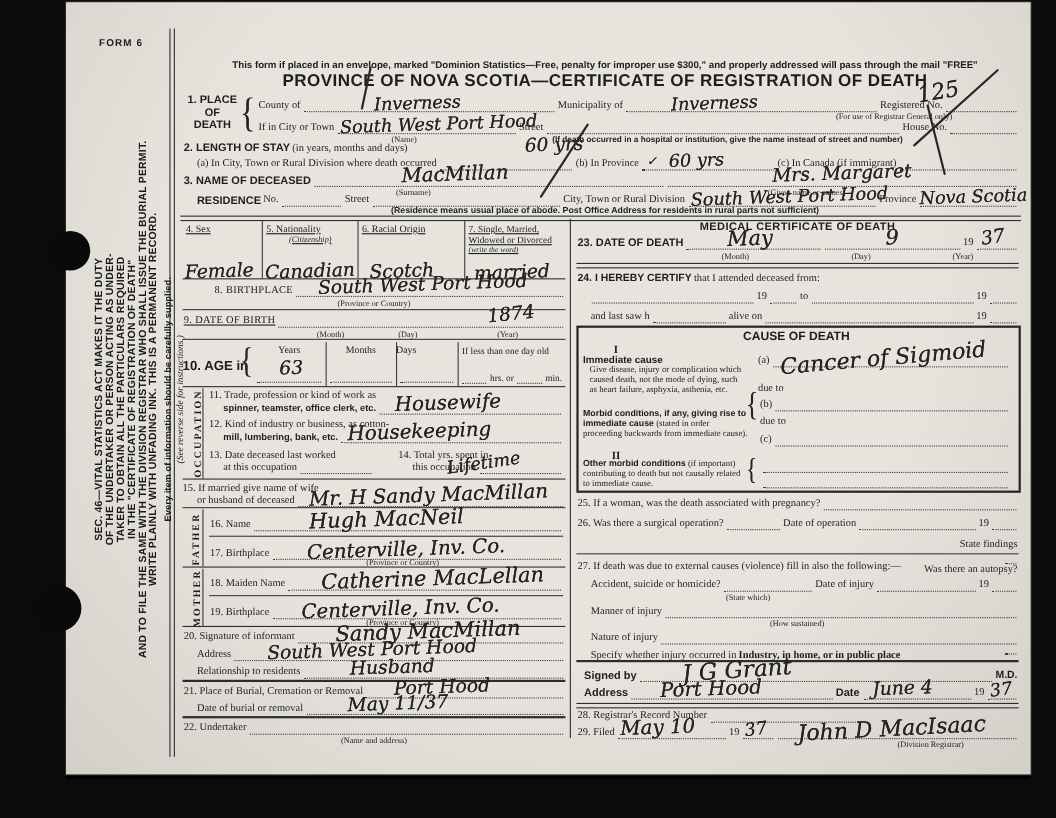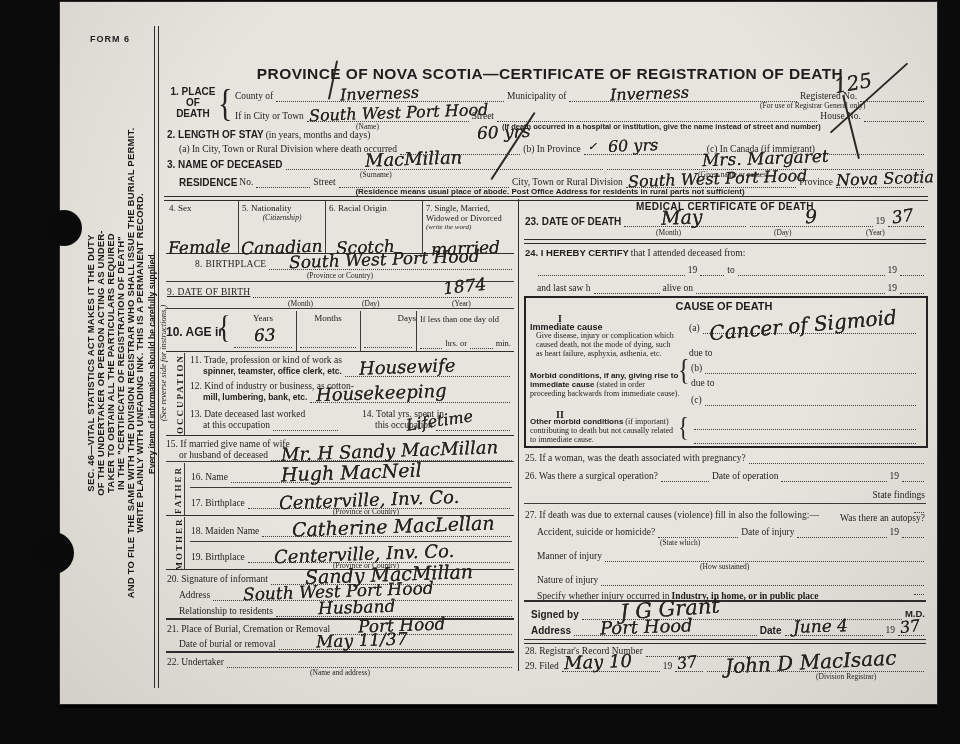--- a/index.html
+++ b/index.html
@@ -29,21 +29,21 @@
   .brace{position:absolute;font-size:30px;font-weight:normal;color:#222;
          transform:scaleY(1.25);font-family:"Liberation Serif",serif;z-index:2;}
   .stroke{position:absolute;background:#2a2823;z-index:6;border-radius:2px;}
   .sidebar{position:absolute;left:-255px;top:322px;width:640px;height:78px;
            transform:rotate(-90deg);text-align:center;z-index:3;}
   .sidebar .l{font-family:"Liberation Sans",sans-serif;font-weight:bold;font-size:9.5px;
               line-height:1.04;color:#181818;letter-spacing:.2px;}
   .sidebar .l2{font-family:"Liberation Sans",sans-serif;font-weight:bold;font-size:8.5px;margin-top:2px;}
   .sidebar .l3{font-style:italic;font-size:8.5px;margin-top:1px;}
   .cells{position:absolute;display:flex;border-bottom:1.5px solid #2e2e2e;}
-  .cell{position:relative;border-right:1px solid #3a3a3a;font-size:9px;padding:2px 3px 14px 3px;}
+  .cell{position:relative;border-right:1px solid #3a3a3a;font-size:9px;padding:2px 3px 14px 3px;text-decoration:underline;}
   .cell:last-child{border-right:none;}
   .codbox{position:absolute;border:2px solid #232323;}
   .small{font-size:8px;line-height:1.12;white-space:normal;}
   .rn{font-weight:bold;font-size:10px;text-align:center;}
   .pre{white-space:pre-line;}
 </style>
 </head>
 <body>
 
 <div class="paper">
@@ -57,20 +57,21 @@
     <div class="l">WRITE PLAINLY WITH UNFADING INK.  THIS IS A PERMANENT RECORD.</div>
     <div class="l2">Every item of information should be carefully supplied.</div>
     <div class="l3">(See reverse side for instructions.)</div>
   </div>
 
   <div class="row b" style="left:30px;top:32px;font-size:9px;letter-spacing:1px;">FORM  6</div>
   <div style="position:absolute;left:94px;top:24px;width:3px;height:662px;border-left:1px solid #2e2e2e;border-right:1px solid #2e2e2e;"></div>
   <div class="dbl" style="left:104px;top:194px;width:764px;"></div>
   <div style="position:absolute;left:458px;top:197px;width:0;height:472px;border-left:1.5px solid #2e2e2e;"></div>
 
+  <div class="row b center" style="left:116px;top:52px;width:748px;font-size:8.8px;display:block;">This form if placed in an envelope, marked "Dominion Statistics—Free, penalty for improper use $300," and properly addressed will pass through the mail "FREE"</div>
   <div class="row b center" style="left:116px;top:63px;width:748px;font-size:15.5px;letter-spacing:.4px;display:block;">PROVINCE OF NOVA SCOTIA—CERTIFICATE OF REGISTRATION OF DEATH</div>
 
   <div class="row b pre center" style="left:104px;top:84px;width:58px;font-size:10px;display:block;line-height:1.1;">1. PLACE
 OF
 DEATH</div>
   <div class="brace" style="left:158px;top:84px;">{</div>
   <div class="row" style="left:174px;top:88px;width:692px;">
     <span>County of</span>
     <span class="dots" style="flex:2;">
       <span class="hw" style="left:28%;bottom:-2px;font-size:16px;">Inverness</span>
@@ -191,21 +192,21 @@
     <span class="brace" style="left:52px;top:2px;font-size:26px;">{</span>
     <div style="position:absolute;left:64px;top:0;width:66px;height:40px;border-right:1px solid #3a3a3a;text-align:center;">
       <div style="font-size:9px;padding-top:2px;">Years</div>
       <span class="hw" style="left:24px;top:14px;font-size:17px;">63</span>
       <div class="dline" style="left:4px;bottom:3px;width:58px;"></div>
     </div>
     <div style="position:absolute;left:130px;top:0;width:64px;height:40px;border-right:1px solid #3a3a3a;text-align:center;">
       <div style="font-size:9px;padding-top:2px;">Months</div>
       <div class="dline" style="left:4px;bottom:3px;width:56px;"></div>
     </div>
-    <div style="position:absolute;left:194px;top:0;width:56px;height:40px;border-right:1px solid #3a3a3a;text-align:right;">
+    <div style="position:absolute;left:194px;top:0;width:56px;height:40px;border-right:1px solid #3a3a3a;text-align:left;">
       <div style="font-size:9px;padding-top:2px;">Days</div>
       <div class="dline" style="left:4px;bottom:3px;width:48px;"></div>
     </div>
     <div style="position:absolute;left:250px;top:0;width:98px;height:40px;">
       <div style="font-size:8.5px;padding:3px 2px 0 4px;">If less than one day old</div>
       <div class="row" style="left:2px;bottom:2px;width:94px;font-size:8.5px;">
         <span class="dots"></span>
         <span>hrs. or</span>
         <span class="dots"></span>
         <span>min.</span>

